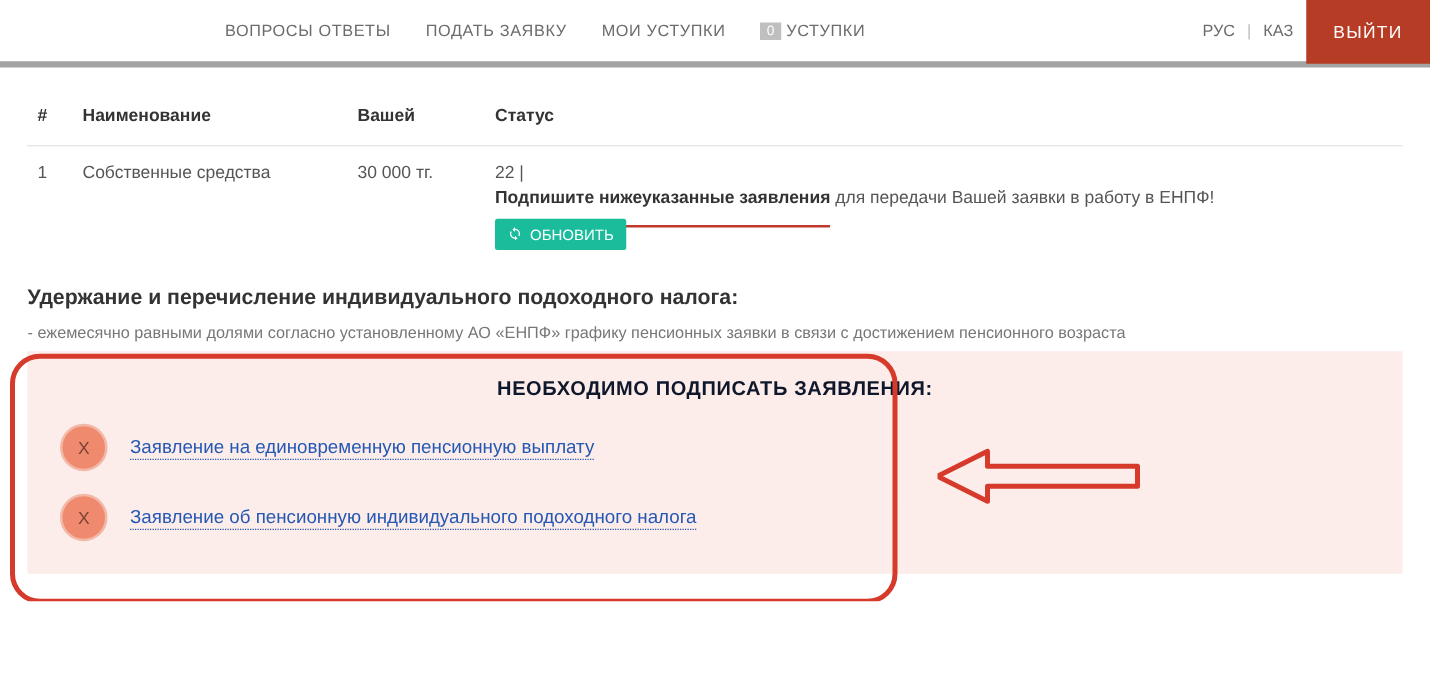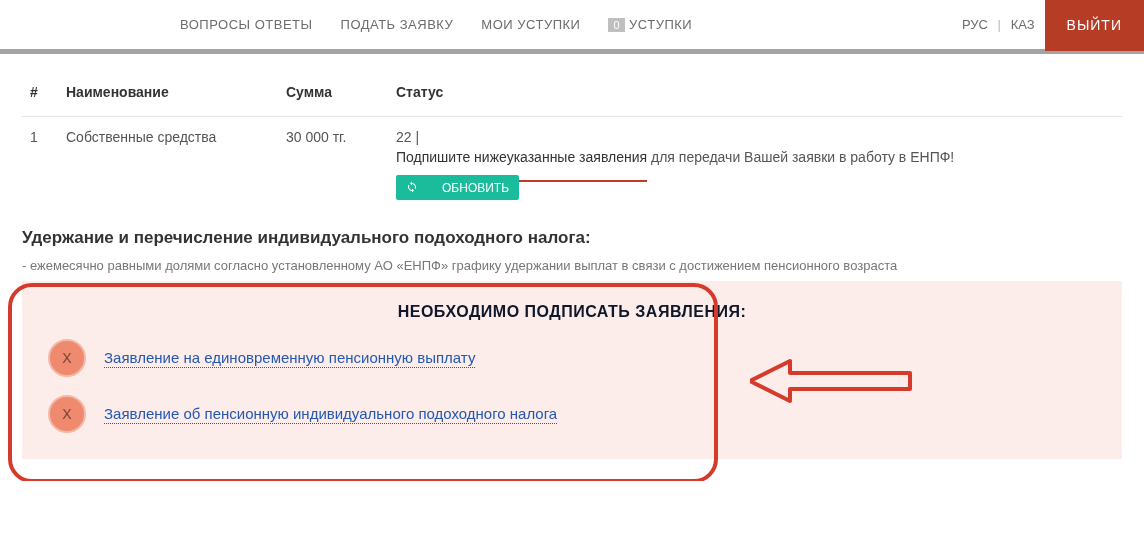--- a/index.html
+++ b/index.html
@@ -21,23 +21,23 @@
   table { width: 100%; border-collapse: collapse; }
   th { text-align: left; font-weight: 600; font-size: 14px; color: #333; padding: 10px 8px 16px 8px; border-bottom: 1px solid #e6e6e6; }
   th.col-num { width: 36px; }
   th.col-name { width: 220px; }
   th.col-sum { width: 110px; }
   td { padding: 12px 8px; vertical-align: top; font-size: 14px; color: #555; }
   tr.total-row td { border-top: 1px solid #e6e6e6; }
   td.col-num { color: #555; }
   .status-line1 { color: #555; margin-bottom: 4px; }
   .status-line2 { margin-bottom: 10px; }
-  .status-bold { font-weight: 400; color: #333; border-bottom: 2px solid #c0392b; padding-bottom: 15px; }
+  .status-bold { font-weight: 700; color: #333; border-bottom: 2px solid #c0392b; padding-bottom: 15px; }
   .status-rest { color: #555; }
-  .refresh-btn { display: inline-flex; align-items: center; gap: 24px; background: #1abc9c; color: #fff; padding: 5px 10px; font-size: 12px; cursor: pointer; border-radius: 2px; }
+  .refresh-btn { display: inline-flex; align-items: center; gap: 6px; background: #1abc9c; color: #fff; padding: 5px 10px; font-size: 12px; cursor: pointer; border-radius: 2px; }
   .refresh-icon { display: inline-block; }
 
   
   .section { padding: 16px 22px 8px 22px; }
   .section-title { font-size: 17px; font-weight: 700; color: #333; margin-bottom: 10px; }
   .section-desc { font-size: 13px; color: #777; }
 
   
   .sign-wrap { position: relative; padding: 0 22px 22px 22px; }
   .sign-box { background: #fcecea; padding: 22px 26px 26px 26px; position: relative; }
@@ -73,21 +73,21 @@
     <span class="exit-btn">ВЫЙТИ</span>
   </div>
 </div>
 
 <div class="table-wrap">
   <table>
     <thead>
       <tr>
         <th class="col-num">#</th>
         <th class="col-name">Наименование</th>
-        <th class="col-sum">Сумма</th>
+        <th class="col-sum">Вашей</th>
         <th>Статус</th>
       </tr>
     </thead>
     <tbody>
       <tr>
         <td class="col-num">1</td>
         <td>Собственные средства</td>
         <td>30 000 тг.</td>
         <td>
           <div class="status-line1">22 |</div>
@@ -103,21 +103,21 @@
             <span>ОБНОВИТЬ</span>
           </span>
         </td>
       </tr>
     </tbody>
   </table>
 </div>
 
 <div class="section">
   <div class="section-title">Удержание и перечисление индивидуального подоходного налога:</div>
-  <div class="section-desc">- ежемесячно равными долями согласно установленному АО «ЕНПФ» графику удержании выплат в связи с достижением пенсионного возраста</div>
+  <div class="section-desc">- ежемесячно равными долями согласно установленному АО «ЕНПФ» графику пенсионных заявки в связи с достижением пенсионного возраста</div>
 </div>
 
 <div class="sign-wrap">
   <div class="sign-box">
     <div class="sign-title">НЕОБХОДИМО ПОДПИСАТЬ ЗАЯВЛЕНИЯ:</div>
     <div class="sign-row">
       <div class="x-circle">X</div>
       <span class="sign-link">Заявление на единовременную пенсионную выплату</span>
     </div>
     <div class="sign-row">

